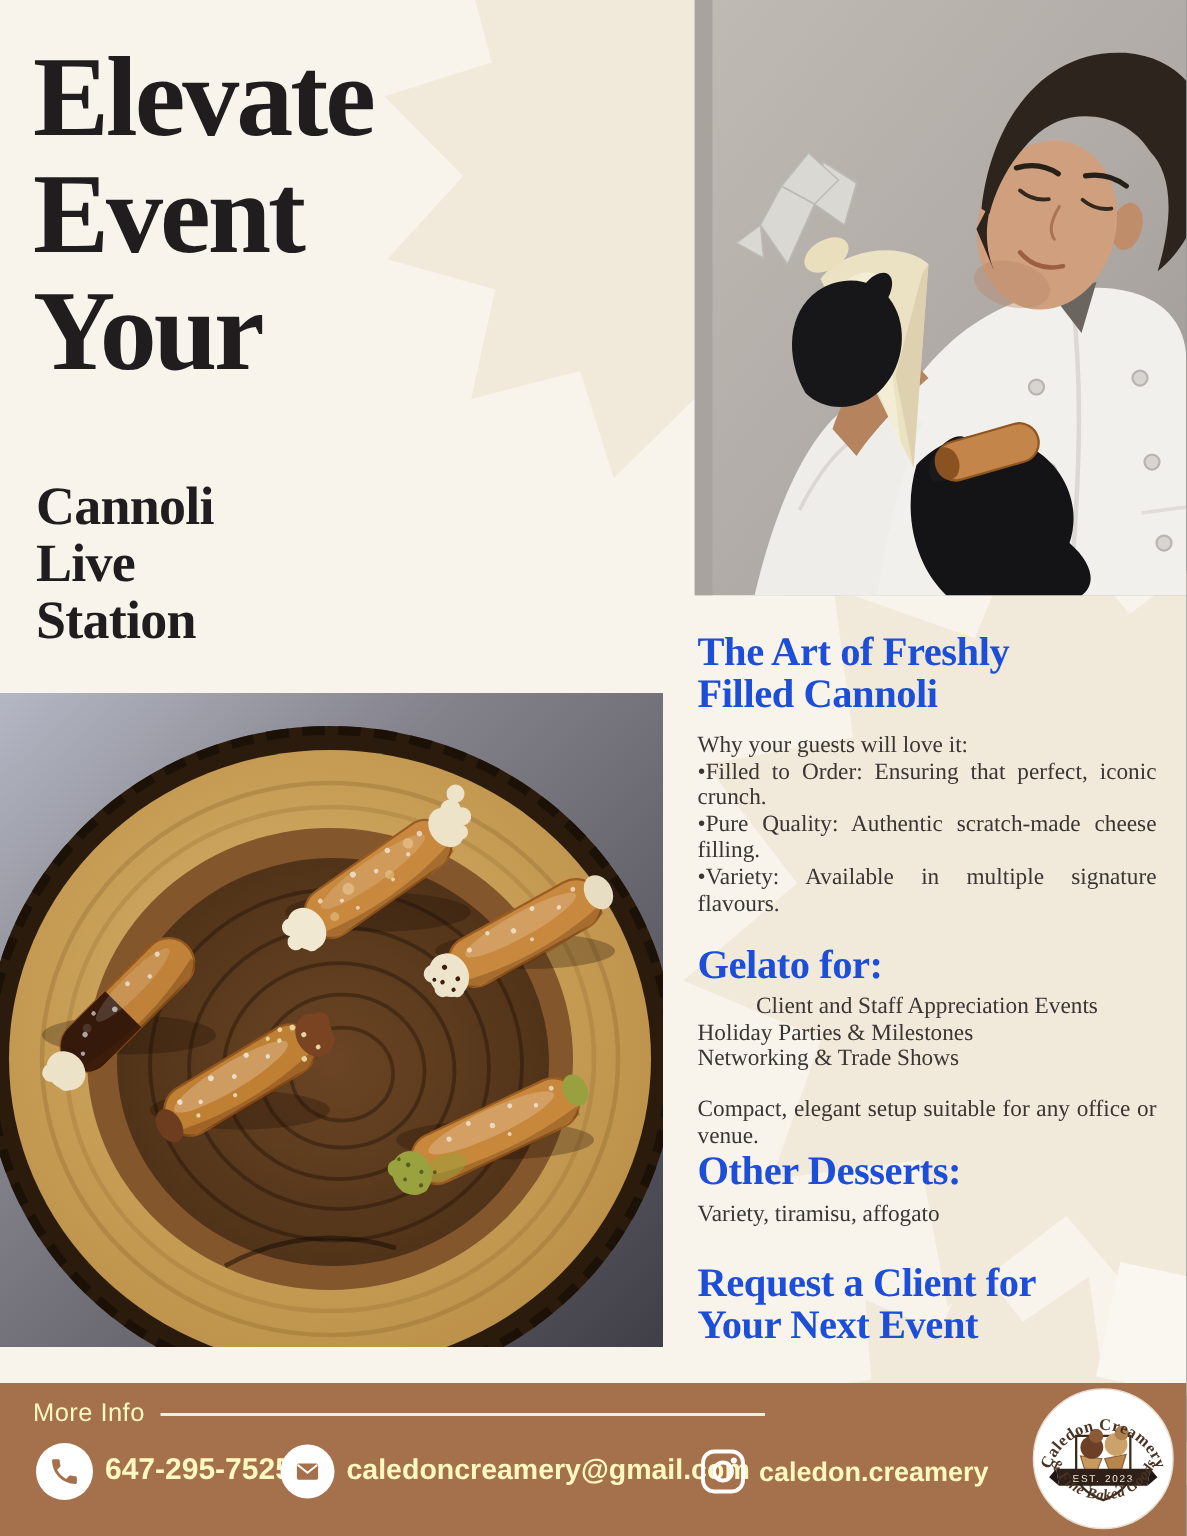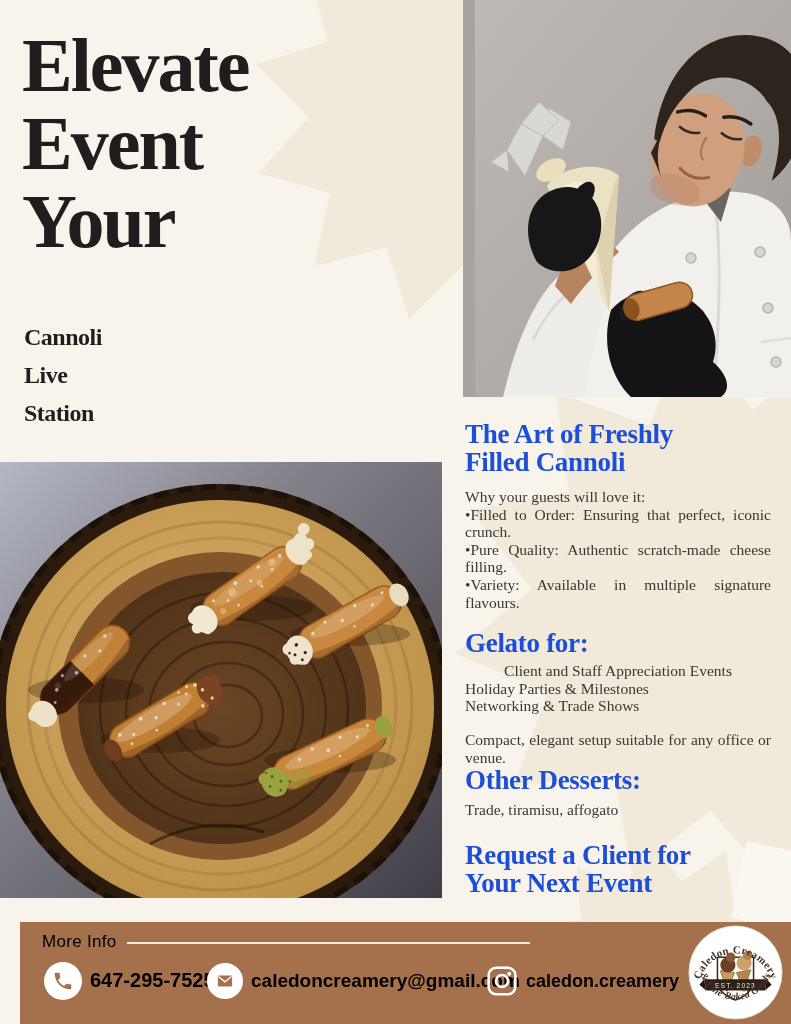--- a/index.html
+++ b/index.html
@@ -22,21 +22,21 @@
             background:#faf7f0; transform:rotate(12deg); z-index:0; }
 
   .title {
     position:absolute; left:22px; top:26px; z-index:3;
     font-family:"Liberation Serif", serif; font-weight:700;
     font-size:76px; line-height:78px; letter-spacing:-2px; color:#211d1e;
   }
   .subtitle {
     position:absolute; left:24px; top:318px; z-index:3;
     font-family:"Liberation Serif", serif; font-weight:700;
-    font-size:24px; line-height:38px; letter-spacing:-0.5px; color:#211d1e;
+    font-size:36px; line-height:38px; letter-spacing:-0.5px; color:#211d1e;
   }
 
   .photo-chef    { position:absolute; left:463px; top:0;     width:328px; height:397px; z-index:2; }
   .photo-platter { position:absolute; left:0;     top:462px; width:442px; height:436px; z-index:2; }
 
   .info-col { position:absolute; left:465px; top:420px; width:306px; z-index:3; color:#3a3634; }
   .info-col h2 {
     font-family:"Liberation Serif", serif; font-weight:700;
     font-size:27px; line-height:28px; letter-spacing:-0.3px; color:#1d4ed8;
   }
@@ -46,21 +46,21 @@
   .intro { margin-top:12px; }
   .h-perfect { margin-top:18px; }
   .item-first { margin-top:5px;text-align:center; }
   .note { margin-top:16px; }
   .h-desserts { }
   .desserts-line { margin-top:7px; }
   .h-cta { margin-top:22px; }
 
   .footer {
     position:absolute; left:0; right:0; bottom:0; height:102px;
-    background:#a5704c; color:#000000; z-index:4;margin-left:20px;
+    background:#a5704c; color:#fef9c3; z-index:4;
   }
   .more-info { position:absolute; left:22px; top:10px; font-size:17px; letter-spacing:0.3px; }
   .rule { position:absolute; left:107px; top:20px; width:403px; height:2px; background:#f6f1e8; opacity:.95; }
   .circle-icon {
     position:absolute; border-radius:50%; background:#ffffff;
     display:flex; align-items:center; justify-content:center;
   }
   .icon-phone { left:24px;  top:40px; width:38px; height:38px; }
   .icon-mail  { left:187px; top:41px; width:36px; height:36px; }
   .icon-insta { position:absolute; left:466px; top:43px; width:32px; height:32px; }
@@ -357,21 +357,21 @@
     <p class="just">•Pure Quality: Authentic scratch-made cheese filling.</p>
     <p class="just">•Variety: Available in multiple signature flavours.</p>
 
     <h2 class="h-perfect">Gelato for:</h2>
     <p class="item-first">Client and Staff Appreciation Events</p>
     <p>Holiday Parties &amp; Milestones</p>
     <p>Networking &amp; Trade Shows</p>
     <p class="just note">Compact, elegant setup suitable for any office or venue.</p>
 
     <h2 class="h-desserts">Other Desserts:</h2>
-    <p class="desserts-line">Trade, tiramisu, affogato</p>
+    <p class="desserts-line">Variety, tiramisu, affogato</p>
 
     <h2 class="h-cta">Request a Client for Your Next Event</h2>
   </div>
 
   <div class="footer">
     <span class="more-info">More Info</span>
     <span class="rule"></span>
 
     <span class="circle-icon icon-phone">
       <svg width="22" height="22" viewBox="0 0 24 24">

